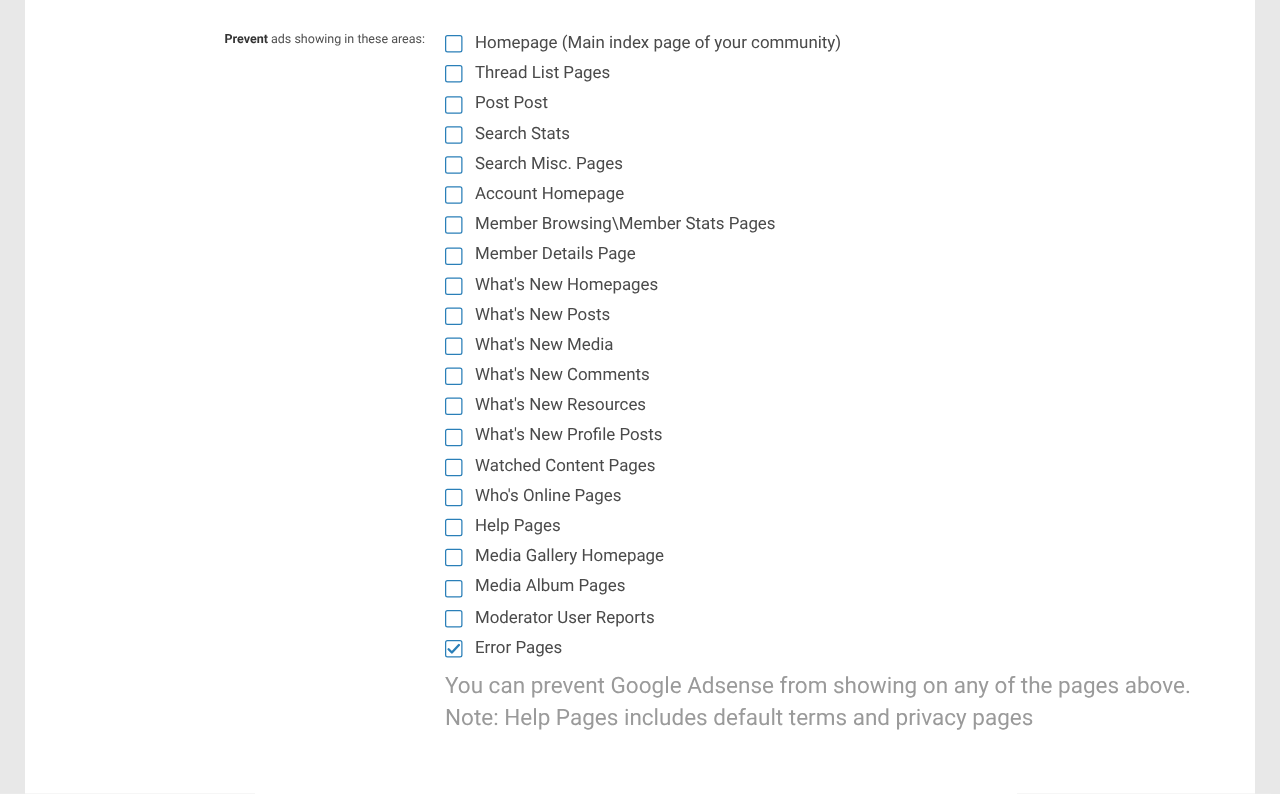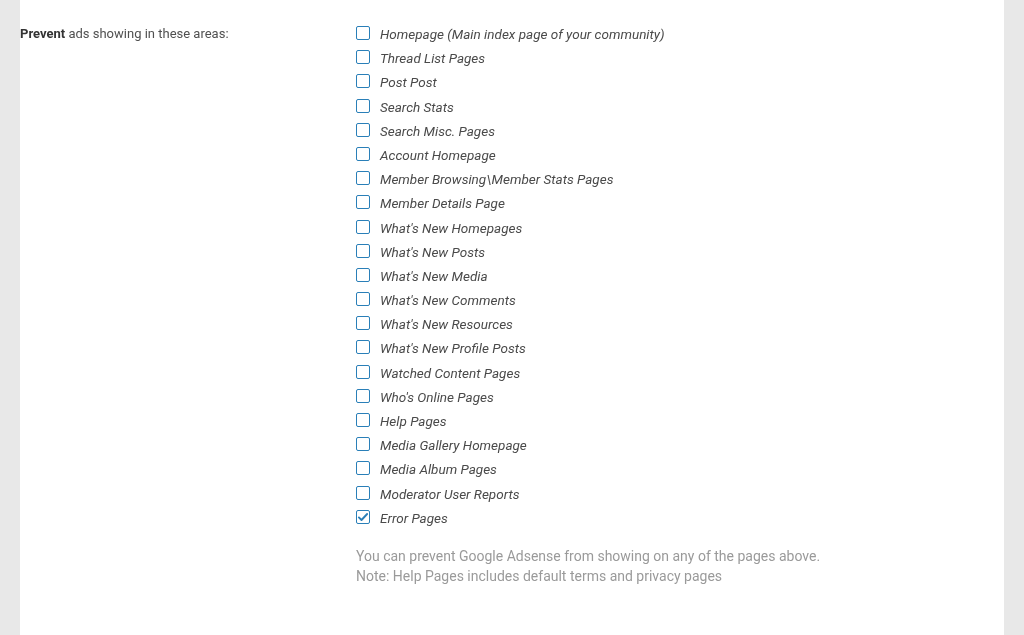--- a/index.html
+++ b/index.html
@@ -22,41 +22,40 @@
       height: 100%;
     }
     .panel {
       background: #fff;
       height: 100%;
       display: flex;
       padding: 22px 0 10px 0;
     }
     .label-col {
       width: 336px;
-      text-align: left;
+      text-align: right;
       padding-right: 16px;
       padding-top: 4px;
       color: #505050;
-      font-size: 13px;
+      font-size: 10px;
     }
     .label-col strong {
       font-weight: 700;
       color: #333;
     }
     .field-col {
       flex: 1;
       padding-right: 20px;
     }
     .check-row {
       display: flex;
-      align-items: flex-start;
+      align-items: flex-end;
       padding: 4px 0;
       line-height: 1.2;
       cursor: pointer;
-      font-style: italic;
     }
     .checkbox {
       width: 14px;
       height: 14px;
       border: 1.5px solid #2a7fb8;
       border-radius: 2px;
       margin-right: 10px;
       flex-shrink: 0;
       display: inline-flex;
       align-items: center;
@@ -70,23 +69,23 @@
       display: none;
       width: 12px;
       height: 12px;
     }
     .check-label {
       color: #4a4a4a;
       font-size: 13.5px;
     }
     .hint {
       color: #9a9a9a;
-      font-size: 14px;
+      font-size: 18px;
       line-height: 1.45;
-      margin-top: 16px;
+      margin-top: 6px;
     }
   </style>
 </head>
 <body>
 
 <div class="outer">
   <div class="panel">
     <div class="label-col">
       <strong>Prevent</strong><span> ads showing in these areas:</span>
     </div>

